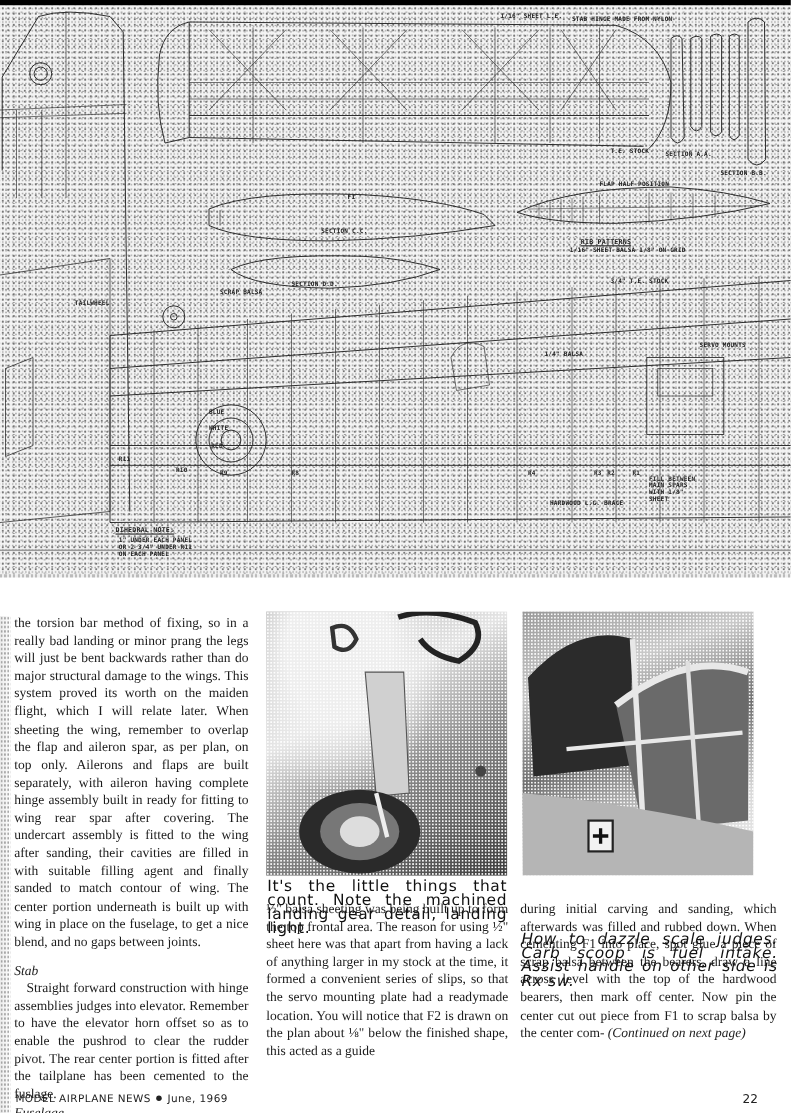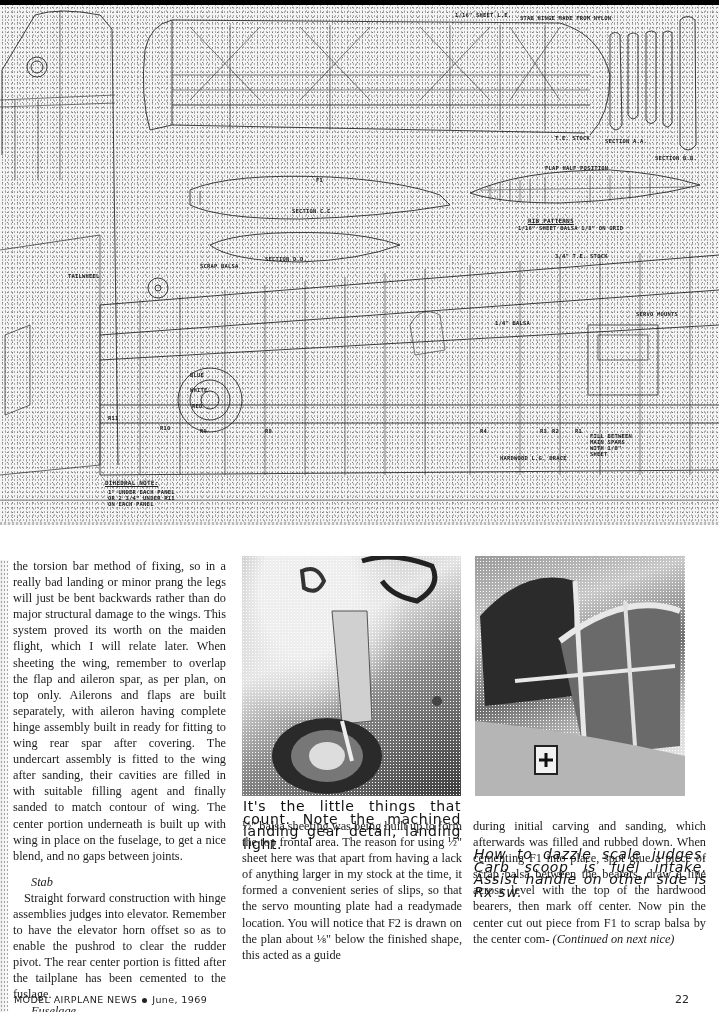--- a/index.html
+++ b/index.html
@@ -20,21 +20,21 @@
   .plan .lbl { position: absolute; font-family: "DejaVu Sans Mono", monospace; font-size: 5.5px;
     color: #222; letter-spacing: 0.2px; white-space: nowrap; text-transform: uppercase; font-weight: bold; }
   .plan .lbl.u { text-decoration: underline; font-size: 6px; }
   .plan-sep { position: absolute; left: 0; top: 522px; width: 719px; height: 3px;
     background: repeating-linear-gradient(90deg, #bbb 0 2px, #eee 2px 4px); }
 
   
   .col { position: absolute; font-size: 12.3px; line-height: 16.1px; text-align: justify; color: #1b1b1b; }
   .col p { text-indent: 0; }
   .col p.ind { text-indent: 11px; }
-  .col .head { font-style: italic; text-align: left; margin-left: 18px; }
+  .col .head { font-style: italic; text-align: left; }
   .col1 { left: 13px; top: 558px; width: 213px; }
   .col2 { left: 242px; top: 818px; width: 220px; }
   .col3 { left: 473px; top: 818px; width: 233px; }
   .cont { font-style: italic; }
 
   
   .photo { position: absolute; overflow: hidden; }
   .photo1 { left: 242px; top: 556px; width: 219px; height: 240px;
     background:
       radial-gradient(#fff 0.5px, transparent 1px) 0 0 / 3px 3px,
@@ -207,20 +207,20 @@
 </div>
 <div class="caption cap2">How to dazzle scale judges. Carb scoop is fuel intake. Assist handle on other side is Rx sw.</div>
 
 <div class="col col2">
   <p>½" balsa sheeting was being built up to form the top frontal area. The reason for using ½" sheet here was that apart from having a lack of anything larger in my stock at the time, it formed a convenient series of slips, so that the servo mounting plate had a readymade location. You will notice that F2 is drawn on the plan about ⅛" below the finished shape, this acted as a guide</p>
 </div>
 
 <div class="col col3">
   <p>
     <span>during initial carving and sanding, which afterwards was filled and rubbed down. When cementing F1 into place, spot glue a piece of scrap balsa between the bearers, draw a line across level with the top of the hardwood bearers, then mark off center. Now pin the center cut out piece from F1 to scrap balsa by the center com-</span>
-    <span class="cont">(Continued on next nice)</span>
+    <span class="cont">(Continued on next page)</span>
   </p>
 </div>
 
 <div class="footer-left">
   <span>MODEL AIRPLANE NEWS</span><span class="dot"></span><span>June, 1969</span>
 </div>
 <div class="page-num">22</div>
 
 </body></html>

